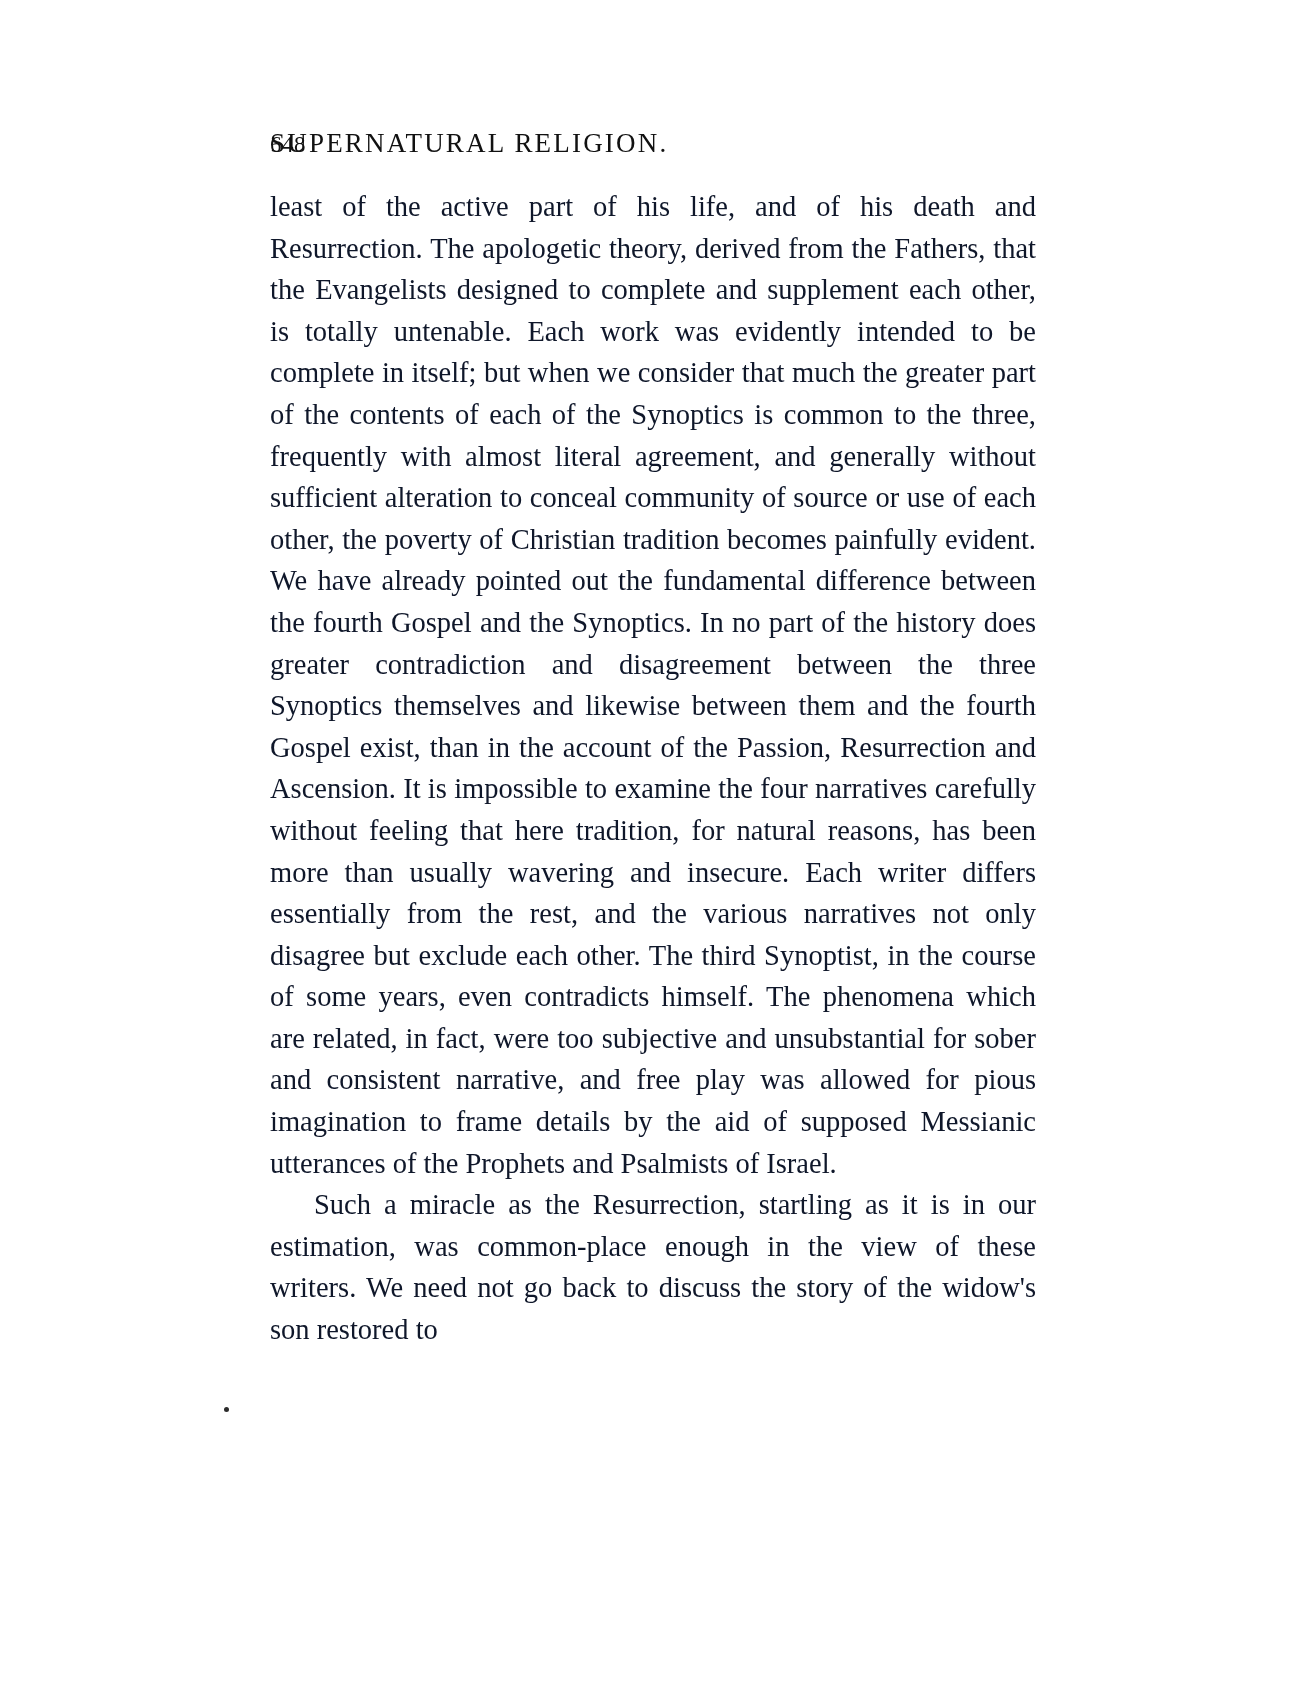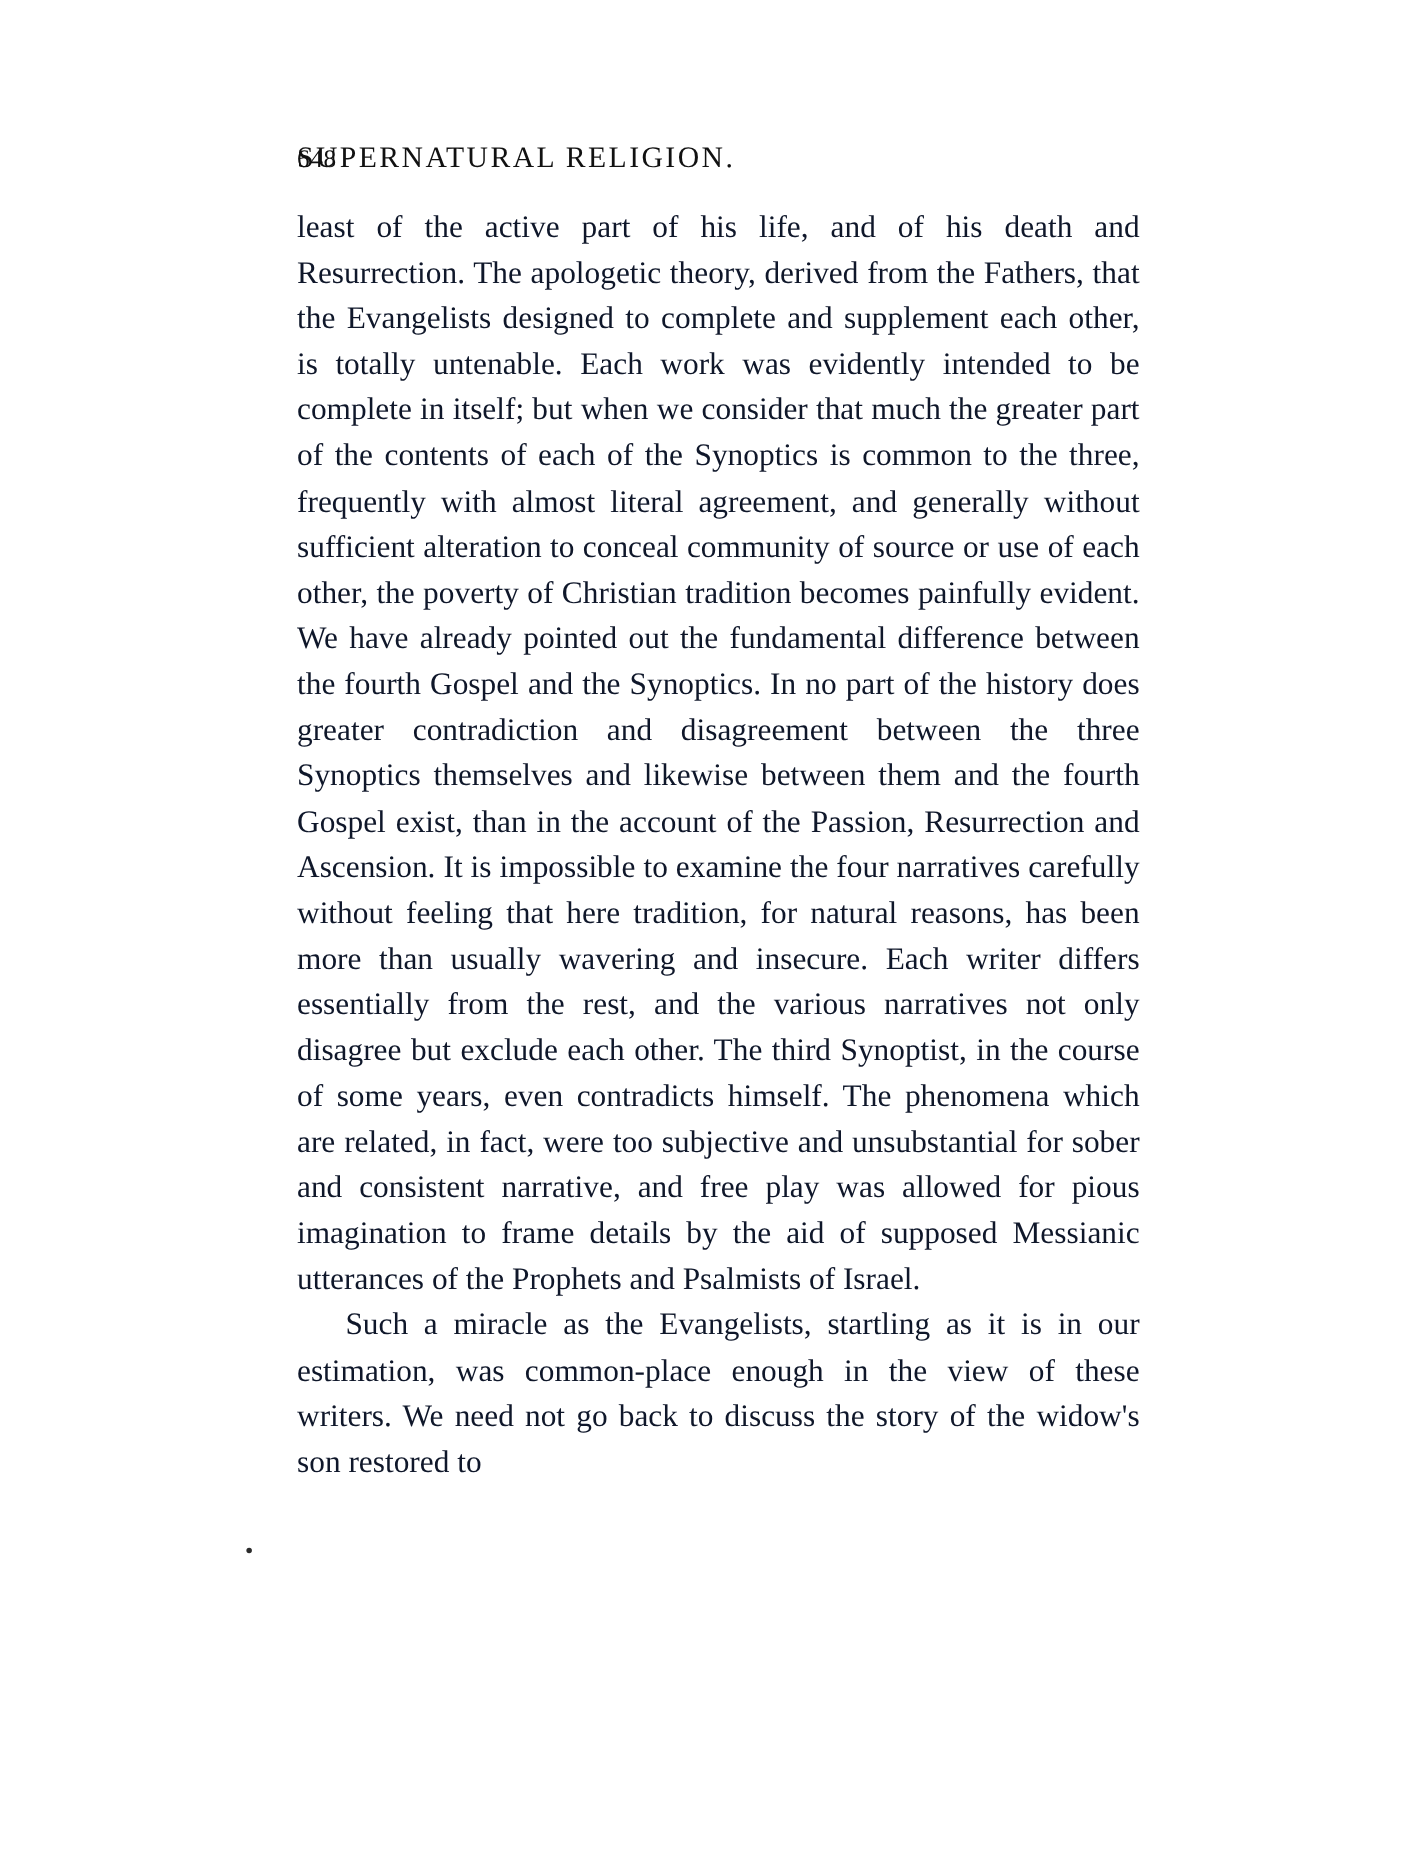--- a/index.html
+++ b/index.html
@@ -82,18 +82,18 @@
 
 <div class="page">
 
   <div class="header">
     <span class="folio">648</span>
     <span class="running-head">SUPERNATURAL RELIGION.</span>
   </div>
 
   <div class="body-text">
     <p>least of the active part of his life, and of his death and Resurrection. The apologetic theory, derived from the Fathers, that the Evangelists designed to complete and supplement each other, is totally untenable. Each work was evidently intended to be complete in itself; but when we consider that much the greater part of the contents of each of the Synoptics is common to the three, frequently with almost literal agreement, and generally without sufficient alteration to conceal community of source or use of each other, the poverty of Christian tradition becomes painfully evident. We have already pointed out the fundamental difference between the fourth Gospel and the Synoptics. In no part of the history does greater contradiction and disagreement between the three Synoptics themselves and likewise between them and the fourth Gospel exist, than in the account of the Passion, Resurrection and Ascension. It is impossible to examine the four narratives carefully without feeling that here tradition, for natural reasons, has been more than usually wavering and insecure. Each writer differs essentially from the rest, and the various narratives not only disagree but exclude each other. The third Synoptist, in the course of some years, even contradicts himself. The phenomena which are related, in fact, were too subjective and unsubstantial for sober and consistent narrative, and free play was allowed for pious imagination to frame details by the aid of supposed Messianic utterances of the Prophets and Psalmists of Israel.</p>
-    <p class="indent">Such a miracle as the Evangelists, startling as it is in our estimation, was common-place enough in the view of these writers. We need not go back to discuss the story of the widow's son restored to</p>
+    <p class="indent">Such a miracle as the Resurrection, startling as it is in our estimation, was common-place enough in the view of these writers. We need not go back to discuss the story of the widow's son restored to</p>
   </div>
 
   <div class="stray-mark"></div>
 
 </div>
 
 </body></html>

